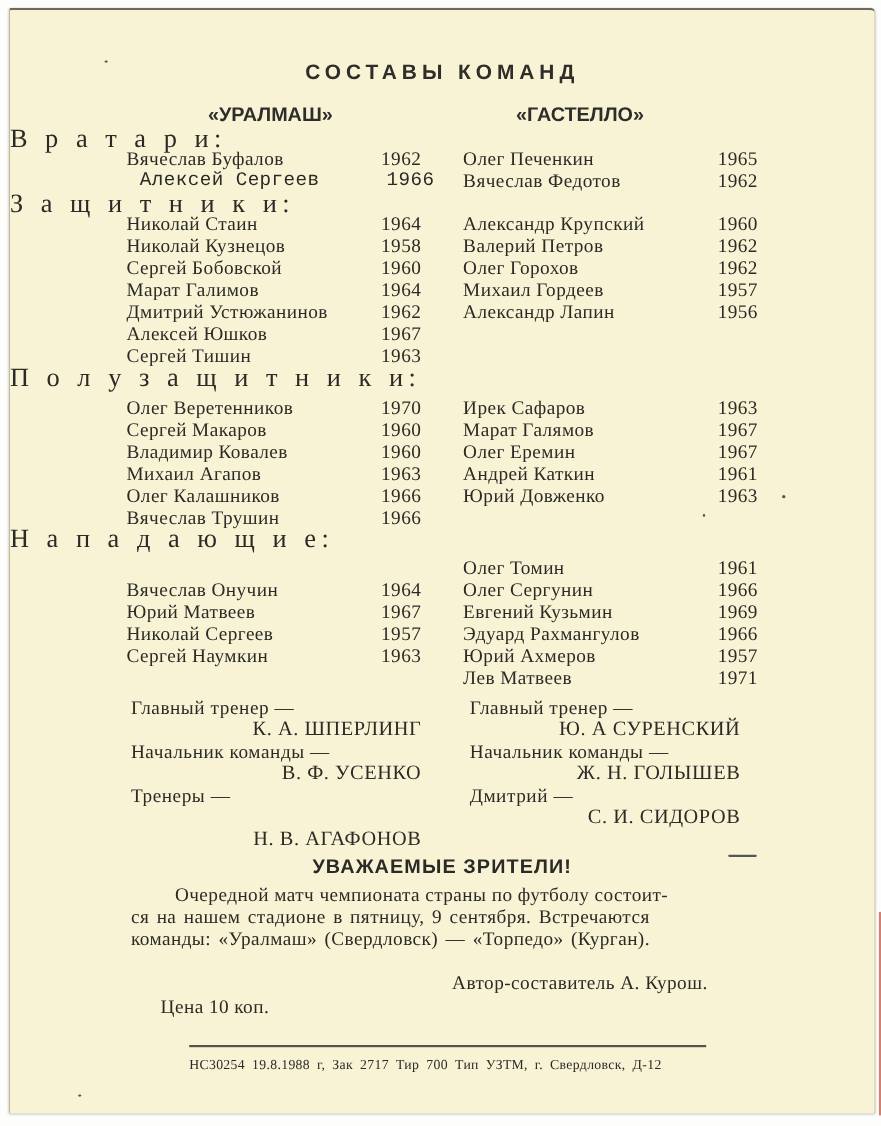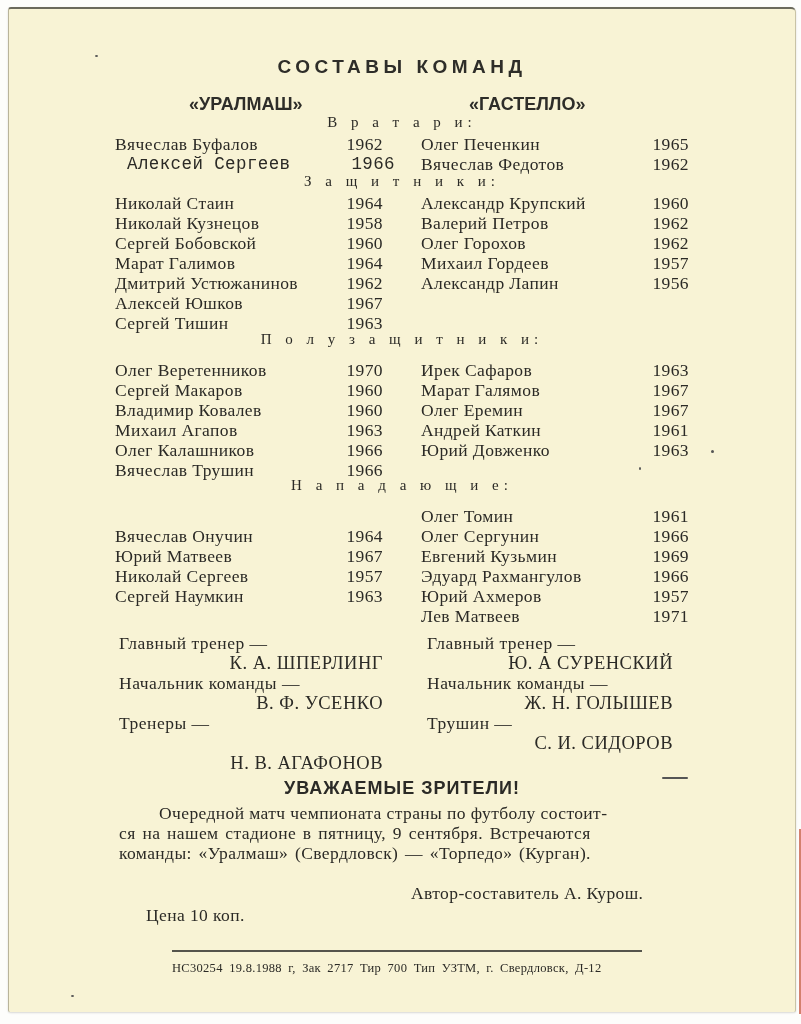--- a/index.html
+++ b/index.html
@@ -6,21 +6,21 @@
   body{width:801px;height:1024px;background:#fdfdfb;position:relative;overflow:hidden;
        font-family:"Liberation Serif","DejaVu Serif",serif;color:#2b2a26;}
   .page{position:absolute;left:8px;top:7px;width:786px;height:1003px;background:#f8f3d5;
         border-top:2px solid #6b6a5c;border-left:1px solid #b9b49a;border-right:1px solid #c9c3a6;
         box-shadow:0 1px 2px rgba(0,0,0,.15);border-radius:3px 5px 2px 2px;}
   .redline{position:absolute;left:790px;top:820px;width:2px;height:185px;background:#c9604a;opacity:.8;}
   .abs{position:absolute;white-space:nowrap;}
   .title{left:0;width:786px;top:47px;text-align:center;font-size:19px;font-weight:bold;
          letter-spacing:4.5px;font-family:"Liberation Sans","DejaVu Sans",sans-serif;color:#2e2d29;}
   .team{top:85px;font-size:18px;font-weight:bold;font-family:"Liberation Sans","DejaVu Sans",sans-serif;color:#2e2d29;}
-  .pos{left:0;width:786px;text-align:center;font-size:15px;letter-spacing:5px;}
+  .pos{left:0;width:786px;font-size:24px;letter-spacing:5px;}
   .row{font-size:17.5px;height:20px;line-height:20px;letter-spacing:.4px;}
   .name{position:absolute;white-space:nowrap;}
   .yr{position:absolute;white-space:nowrap;text-align:right;width:60px;}
   .staff{font-size:17.5px;letter-spacing:.5px;}
   .staffname{font-size:18.5px;letter-spacing:.5px;}
   .notice-h{left:0;width:786px;text-align:center;top:776px;font-size:18px;font-weight:bold;
             font-family:"Liberation Sans","DejaVu Sans",sans-serif;letter-spacing:1px;}
   .para{font-size:17.5px;letter-spacing:.4px;}
   .rule{position:absolute;left:163px;top:941px;width:470px;height:0;border-top:2px solid #55544c;}
   .imprint{left:163px;top:952px;font-size:12.5px;letter-spacing:.3px;word-spacing:3px;}
@@ -195,21 +195,21 @@
   <div class="abs staffname" style="left:190px;top:644px;width:184px;text-align:right;">К. А. ШПЕРЛИНГ</div>
   <div class="abs staff" style="left:110px;top:664px;">Начальник команды —</div>
   <div class="abs staffname" style="left:190px;top:684px;width:184px;text-align:right;">В. Ф. УСЕНКО</div>
   <div class="abs staff" style="left:110px;top:704px;">Тренеры —</div>
   <div class="abs staffname" style="left:150px;top:744px;width:224px;text-align:right;">Н. В. АГАФОНОВ</div>
 
   <div class="abs staff" style="left:418px;top:624px;">Главный тренер —</div>
   <div class="abs staffname" style="left:440px;top:644px;width:224px;text-align:right;">Ю. А СУРЕНСКИЙ</div>
   <div class="abs staff" style="left:418px;top:664px;">Начальник команды —</div>
   <div class="abs staffname" style="left:440px;top:684px;width:224px;text-align:right;">Ж. Н. ГОЛЫШЕВ</div>
-  <div class="abs staff" style="left:418px;top:704px;">Трушин —</div>
+  <div class="abs staff" style="left:418px;top:704px;">Дмитрий —</div>
   <div class="abs staffname" style="left:440px;top:724px;width:224px;text-align:right;">С. И. СИДОРОВ</div>
 
   <div class="abs notice-h" style="top:769px;">УВАЖАЕМЫЕ ЗРИТЕЛИ!</div>
   <div class="abs para" style="left:150px;top:794px;">Очередной матч чемпионата страны по футболу состоит-</div>
   <div class="abs para" style="left:110px;top:814px;word-spacing:2px;">ся на нашем стадионе в пятницу, 9 сентября. Встречаются</div>
   <div class="abs para" style="left:110px;top:834px;word-spacing:2px;">команды: «Уралмаш» (Свердловск) — «Торпедо» (Курган).</div>
   <div class="abs para" style="left:402px;top:874px;">Автор-составитель А. Курош.</div>
   <div class="abs para" style="left:137px;top:896px;">Цена 10 коп.</div>
 
   <div class="rule"></div>

